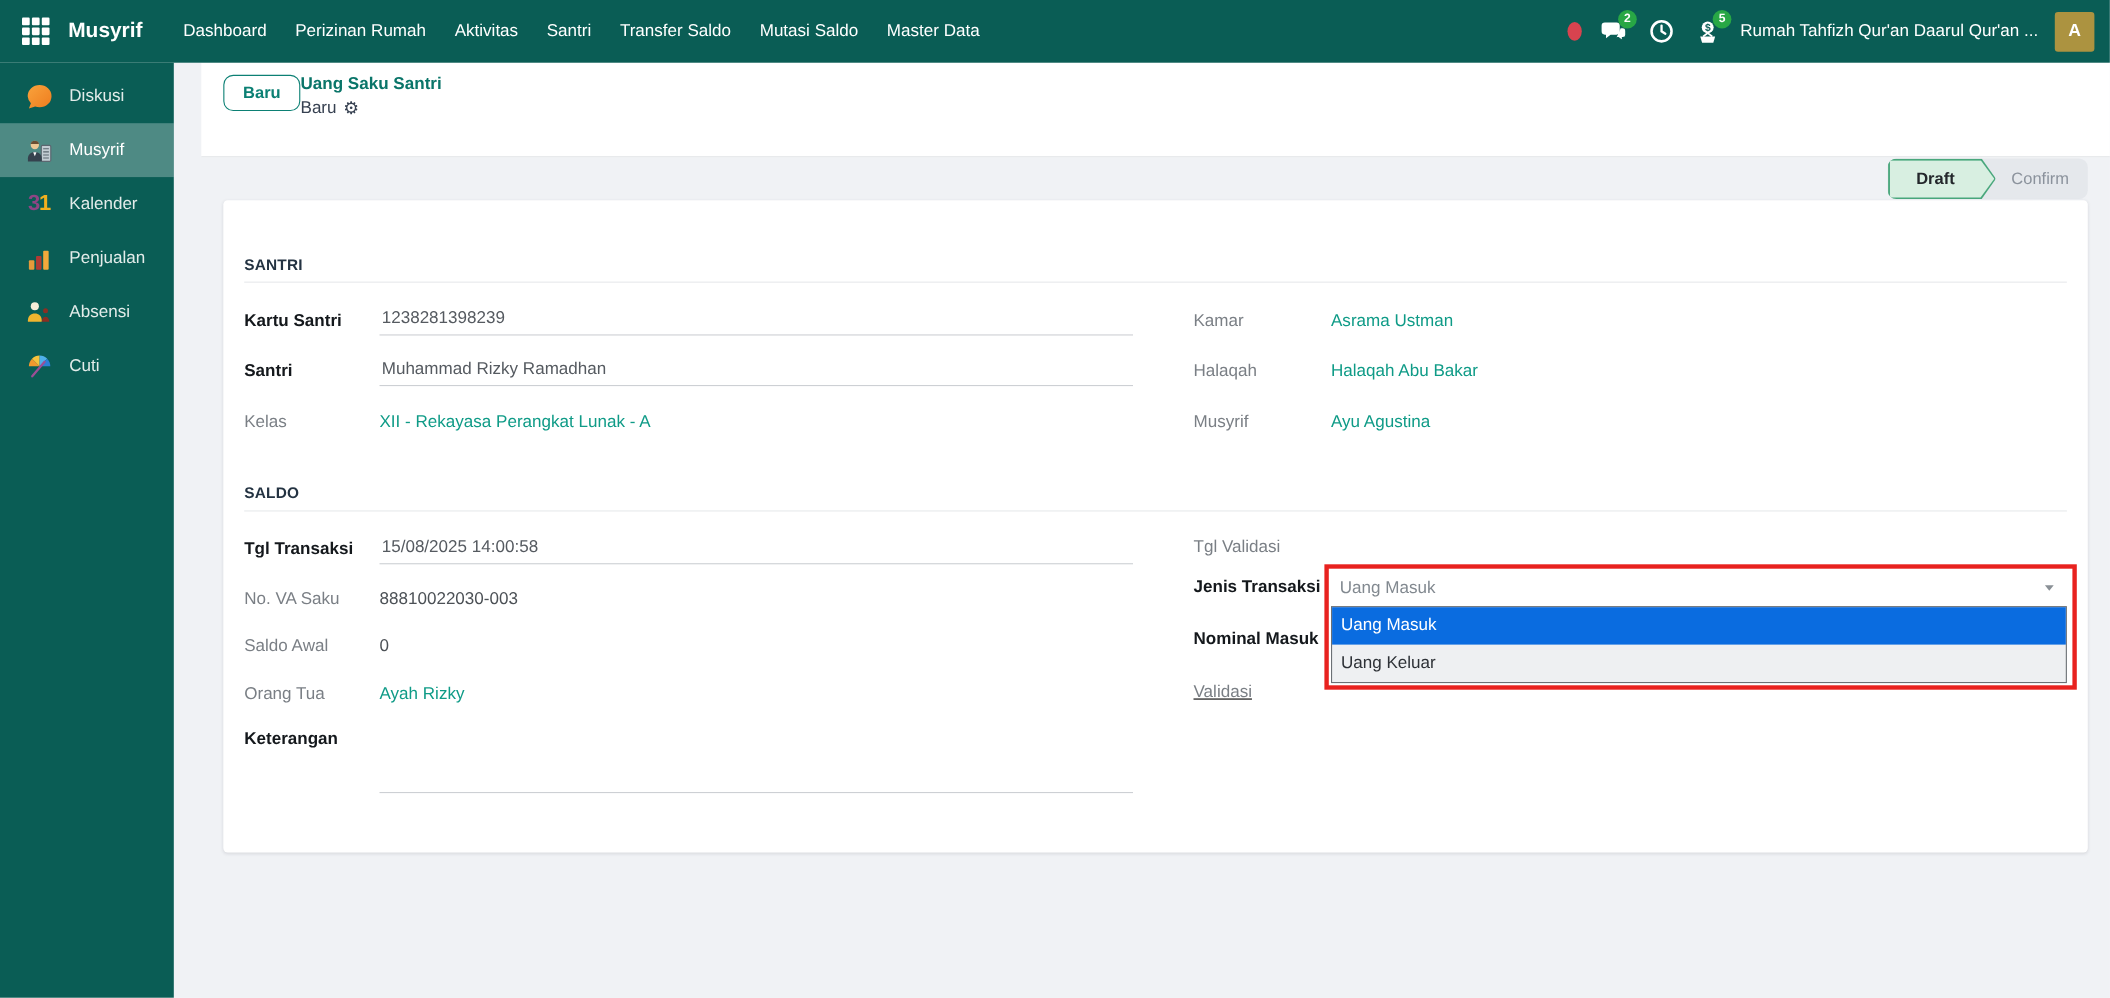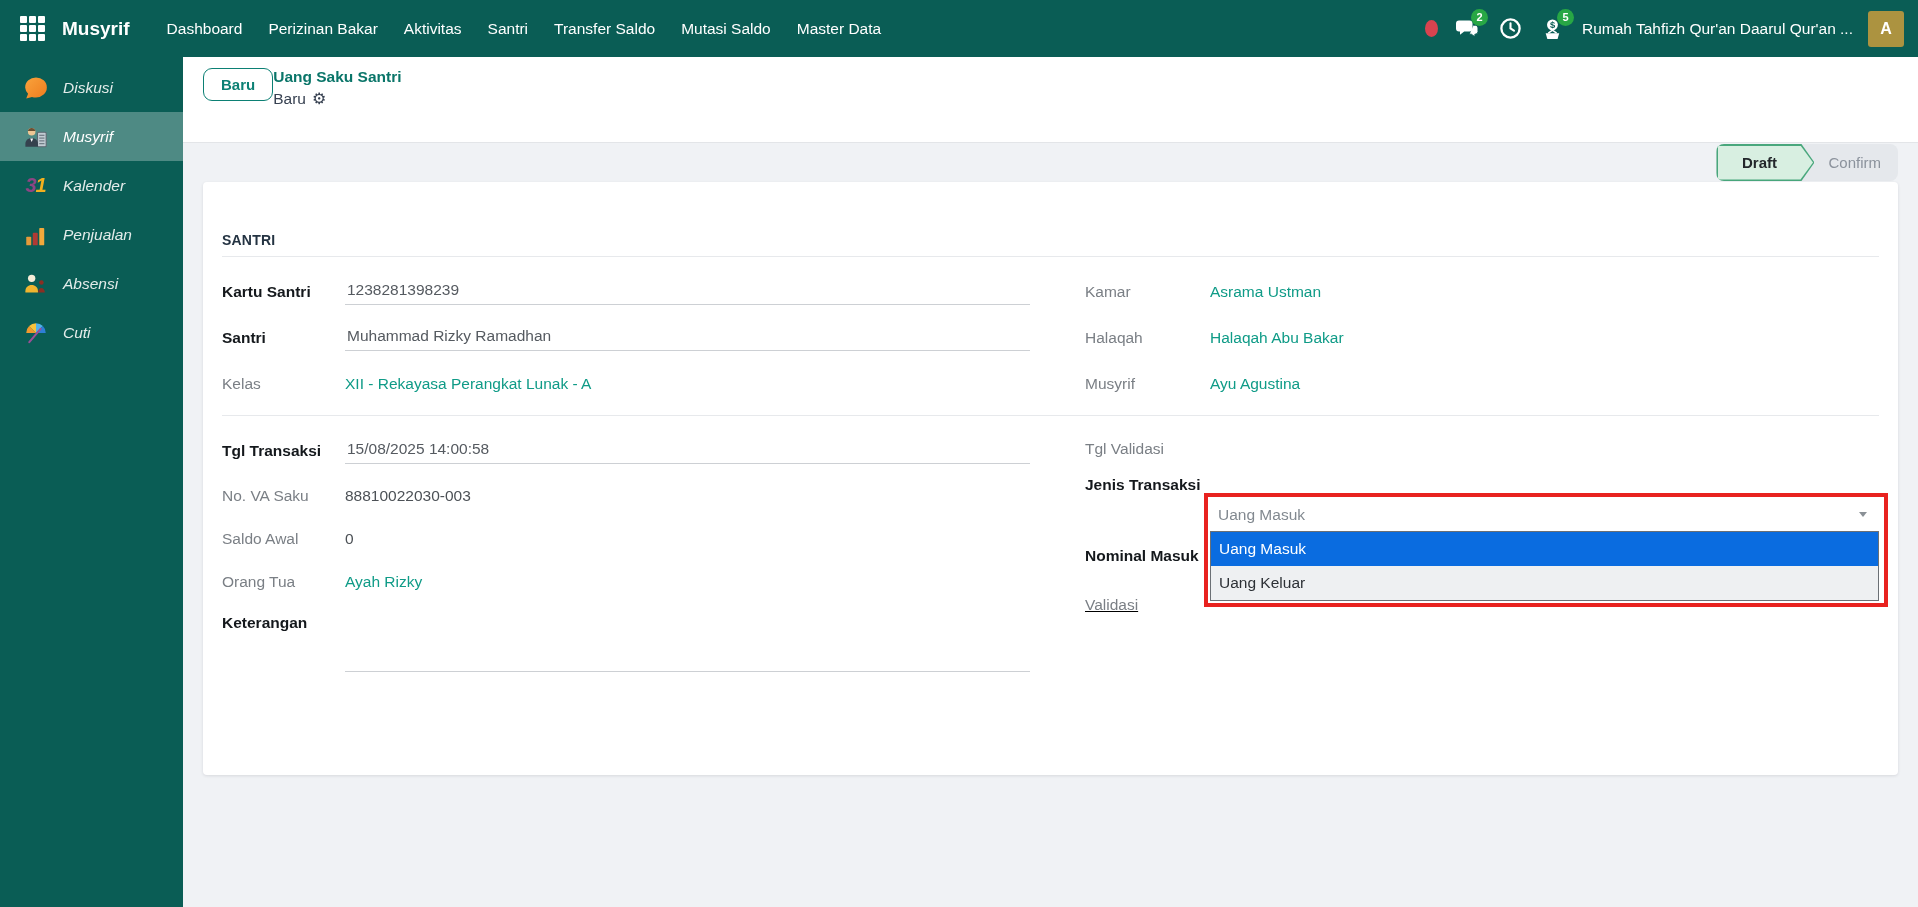--- a/index.html
+++ b/index.html
@@ -21,22 +21,22 @@
   .nav-ico { position:relative; width:28px; height:28px; display:flex; align-items:center;
     justify-content:center; cursor:pointer; }
   .nav-badge { position:absolute; top:-6px; right:-7px; min-width:17px; height:17px;
     background:#28a745; color:#fff; border-radius:50%; font-size:11px; font-weight:700;
     display:flex; align-items:center; justify-content:center; padding:0 3px; }
   .company { font-size:15.5px; white-space:nowrap; cursor:pointer; }
   .avatar { width:36px; height:36px; background:#ac9340; color:#fff; border-radius:3px;
     display:flex; align-items:center; justify-content:center; font-size:16px; font-weight:700; cursor:pointer; }
 
   
-  .sidebar { position:absolute; top:57px; left:0; width:183px; bottom:0;
-    background:#0a5d55; padding-top:6px; z-index:40;font-style:italic; }
+  .sidebar { position:absolute; top:57px; left:0; width:158px; bottom:0;
+    background:#0a5d55; padding-top:6px; z-index:40; }
   .side-item { display:flex; align-items:center; gap:14px; height:49px; padding-left:22px;
     color:#e3ecea; font-size:15.5px; cursor:pointer; }
   .side-item.active { background:rgba(255,255,255,.28); color:#fff; }
   .side-ico { width:27px; height:27px; flex:0 0 27px; display:flex; align-items:center; justify-content:center; }
   .cal31 { font-weight:800; font-size:20px; letter-spacing:-1px; }
   .cal31 .c3 { color:#8e4585; } .cal31 .c1 { color:#f2b01e; }
 
   
   .main { position:absolute; top:57px; left:183px; right:0; bottom:0; background:#f0f2f5; }
   .breadcrumb-bar { height:86px; background:#fff; border-bottom:1px solid #e3e5e8;
@@ -76,21 +76,21 @@
   .textarea-box { flex:1; height:58px; border-bottom:1px solid #cdd0d4; cursor:text; }
   .saldo-gap { margin-top:33px; }
 
   
   .rrow-tglval { min-height:41px; }
   .rrow-jenis { min-height:38px; align-items:flex-start; }
   .rrow-nominal { min-height:50px; }
   .rrow-validasi { min-height:48px;text-decoration:underline; }
 
   
-  .sel-wrap { position:relative; flex:1;margin-top:29px; }
+  .sel-wrap { position:relative; flex:1; }
   .select-box { height:33px; background:#fff; display:flex; align-items:center;
     padding:0 26px 0 8px; font-size:15.5px; color:#828990; cursor:pointer; }
   .caret { position:absolute; right:12px; top:14px; width:0; height:0;
     border-left:4.5px solid transparent; border-right:4.5px solid transparent;
     border-top:5.5px solid #8a9096; }
   .dropdown-list { position:absolute; top:33px; left:0; right:0; background:#eef0f2;
     border:1px solid #6b7075; z-index:25; }
   .dd-option { height:34px; line-height:34px; padding-left:8px; font-size:15.5px;
     color:#2d3136; cursor:pointer; }
   .dd-option.selected { background:#0a6ce0; color:#fff; }
@@ -109,21 +109,21 @@
         <span></span>
         <span></span>
         <span></span>
         <span></span>
         <span></span>
         <span></span>
     </div>
     <div class="brand">Musyrif</div>
     <div class="menu">
       <div class="menu-item">Dashboard</div>
-      <div class="menu-item">Perizinan Bakar</div>
+      <div class="menu-item">Perizinan Rumah</div>
       <div class="menu-item">Aktivitas</div>
       <div class="menu-item">Santri</div>
       <div class="menu-item">Transfer Saldo</div>
       <div class="menu-item">Mutasi Saldo</div>
       <div class="menu-item">Master Data</div>
     </div>
   </div>
   <div class="nav-right">
     <div class="red-oval"></div>
     <div class="nav-ico">
@@ -275,20 +275,21 @@
           <div class="flabel">Halaqah</div>
           <div class="fval link">Halaqah Abu Bakar</div>
         </div>
         <div class="frow">
           <div class="flabel">Musyrif</div>
           <div class="fval link">Ayu Agustina</div>
         </div>
       </div>
     </div>
 
+    <div class="section-title saldo-gap">SALDO</div>
     <div class="section-rule"></div>
     <div class="cols">
       <div class="lcol">
         <div class="frow">
           <div class="flabel req">Tgl Transaksi</div>
           <div class="fval inp">15/08/2025 14:00:58</div>
         </div>
         <div class="frow" style="min-height:44px">
           <div class="flabel">No. VA Saku</div>
           <div class="fval ro">88810022030-003</div>

